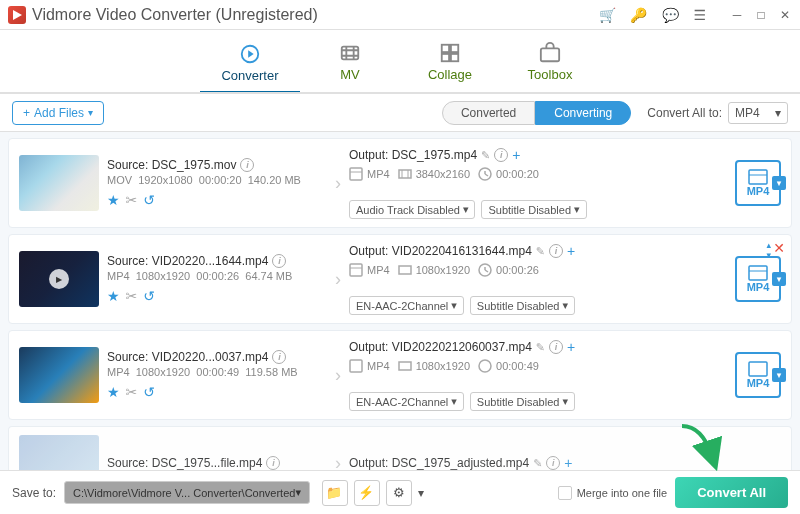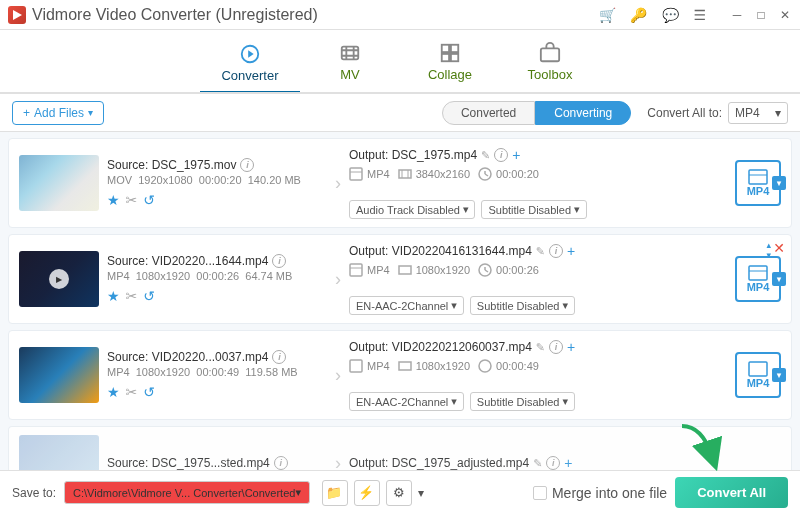--- a/index.html
+++ b/index.html
@@ -369,21 +369,21 @@
       font-size: 12px;
       color: #555;
       white-space: nowrap;
     }
     .save-path {
       border: 1px solid #ccc;
       border-radius: 3px;
       padding: 4px 8px;
       font-size: 11px;
       color: #333;
-      background: #ef4444;
+      background: #a3a3a3;
       display: flex;
       align-items: center;
       justify-content: space-between;
       min-width: 200px;
       cursor: pointer;
     }
     .bottom-icons {
       display: flex;
       align-items: center;
       gap: 6px;
@@ -400,21 +400,21 @@
       cursor: pointer;
       color: #555;
       font-size: 13px;
       background: #fff;
     }
     .merge-checkbox {
       display: flex;
       align-items: center;
       gap: 5px;
       margin-left: auto;
-      font-size: 14px;
+      font-size: 11px;
       color: #555;
     }
     .checkbox {
       width: 14px;
       height: 14px;
       border: 1.5px solid #ccc;
       border-radius: 2px;
       background: #fff;
     }
     .convert-all-btn {
@@ -747,21 +747,21 @@
         </svg>
       <span class="badge-label">MP4</span>
       <div class="format-badge-arrow">▾</div>
     </div>
   </div>
 
   <div class="file-item partial" style="border-bottom: 3px solid #e8edf2; margin-bottom:0;">
     <div class="thumb thumb-4"></div>
     <div class="file-info">
       <div class="file-source">
-        <span>Source: DSC_1975...sted.mp4</span>
+        <span>Source: DSC_1975...file.mp4</span>
         <span class="info-circle">i</span>
       </div>
     </div>
     <div class="arrow-right">›</div>
     <div class="output-section">
       <div class="output-header">
         <span>Output: DSC_1975_adjusted.mp4</span>
         <span class="edit-icon">✎</span>
         <span class="info-circle">i</span>
         <span class="plus-icon">+</span>

